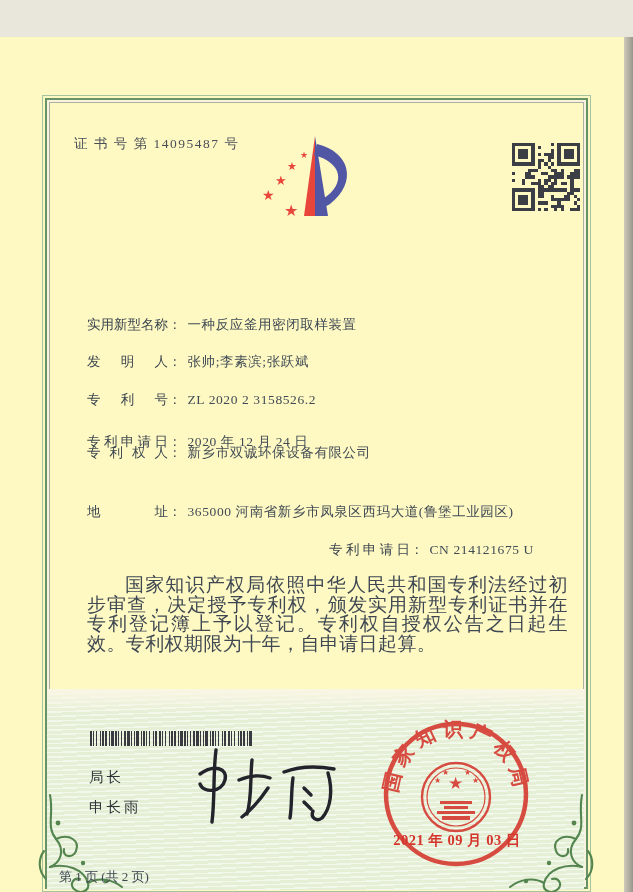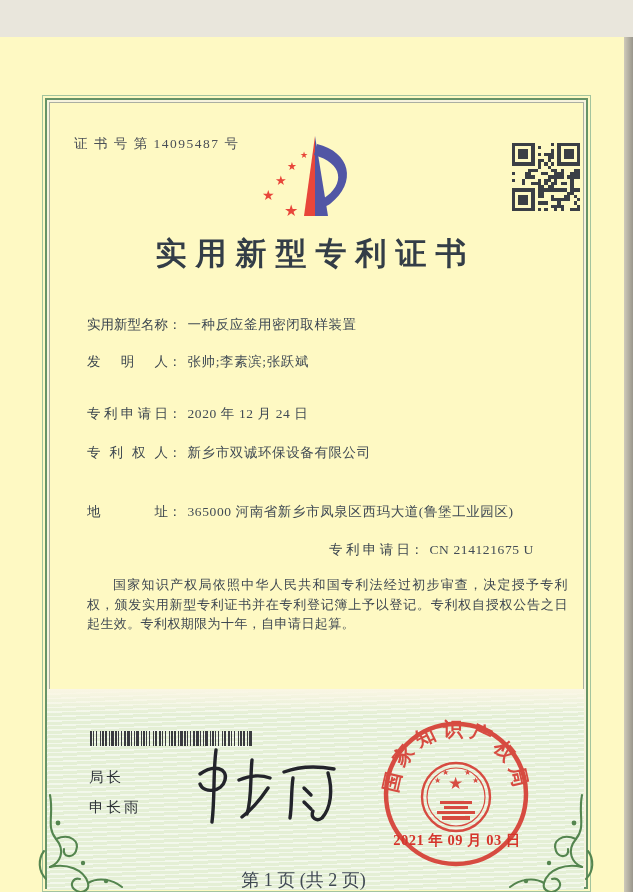--- a/index.html
+++ b/index.html
@@ -31,38 +31,38 @@
   .logo { left:248px; top:93px; width:134px; height:104px; }
   .qr { left:512px; top:106px; width:68px; height:68px; }
   .title { left:42px; top:196px; width:547px; text-align:center;
     font-size:31px; font-weight:bold; letter-spacing:9px; color:#333d47; }
 
   .frow { position:absolute; left:87px; font-size:13.5px; color:#414b55; white-space:nowrap; }
   .flabel { display:inline-block; width:81px; text-align:justify; text-align-last:justify; color:#3d4750; }
   .fcolon { margin-right:6px; }
   .fvalue { letter-spacing:.6px; }
 
-  .paras { position:absolute; left:87px; top:538px; width:481px; font-size:13px;
+  .paras { position:absolute; left:87px; top:538px; width:481px; font-size:19px;
     line-height:19.5px; color:#3f4852; text-align:justify; letter-spacing:.4px; }
   .paras p { margin:0; text-indent:2em; }
 
   .barcode { left:90px; top:694px; width:162px; height:15px; font-size:0; }
   .barcode i { display:inline-block; height:100%; }
 
   .director-title { left:89px; top:731px; font-size:14.5px; color:#2d3237;
     font-family:"Liberation Sans","DejaVu Sans",sans-serif; letter-spacing:3px; }
   .director-name  { left:89px; top:761px; font-size:14.5px; color:#2d3237;
     font-family:"Liberation Sans","DejaVu Sans",sans-serif; letter-spacing:3px; }
   .signature { left:192px; top:705px; width:150px; height:88px; }
 
   .seal { left:381px; top:680px; width:152px; height:154px; }
   .seal-date { left:384px; top:794px; width:146px; text-align:center; color:#d5352c;
     font-size:14.5px; font-weight:bold; letter-spacing:.5px; }
 
-  .page-num { left:30px; top:831px; width:547px; text-align:center; font-size:18px; color:#3f4852; }
+  .page-num { left:59px; top:831px; width:547px; text-align:left; font-size:13px; color:#3f4852; }
   .back-note { left:42px; top:864px; width:547px; text-align:center; font-size:13px; color:#3f4852; letter-spacing:2px; }
 
   .orn { position:absolute; width:92px; height:104px; }
   .orn-left { left:36px; top:756px; }
   .orn-right { left:504px; top:756px; transform:scaleX(-1); }
 </style>
 </head>
 <body>
 
 <div class="page">
@@ -322,29 +322,31 @@
       <rect x="20" y="19" width="1" height="1" fill="#3b3f45"></rect>
       <rect x="8" y="20" width="1" height="1" fill="#3b3f45"></rect>
       <rect x="10" y="20" width="1" height="1" fill="#3b3f45"></rect>
       <rect x="13" y="20" width="1" height="1" fill="#3b3f45"></rect>
       <rect x="15" y="20" width="1" height="1" fill="#3b3f45"></rect>
       <rect x="18" y="20" width="1" height="1" fill="#3b3f45"></rect>
       <rect x="19" y="20" width="1" height="1" fill="#3b3f45"></rect>
       <rect x="20" y="20" width="1" height="1" fill="#3b3f45"></rect>
     </svg>
 
-  <div class="abs title">实用新型专利证书</div>
 
   <div class="frow" style="top:279px">
     <span class="flabel">实用新型名称</span><span class="fcolon">：</span><span class="fvalue">一种反应釜用密闭取样装置</span>
   </div>
   <div class="frow" style="top:316px">
     <span class="flabel">发明人</span><span class="fcolon">：</span><span class="fvalue">张帅;李素滨;张跃斌</span>
   </div>
-  <div class="frow" style="top:368px">
+  <div class="frow" style="top:354px">
+    <span class="flabel">专利号</span><span class="fcolon">：</span><span class="fvalue">ZL 2020 2 3158526.2</span>
+  </div>
+  <div class="frow" style="top:396px">
     <span class="flabel">专利申请日</span><span class="fcolon">：</span><span class="fvalue">2020 年 12 月 24 日</span>
   </div>
   <div class="frow" style="top:407px">
     <span class="flabel">专利权人</span><span class="fcolon">：</span><span class="fvalue">新乡市双诚环保设备有限公司</span>
   </div>
   <div class="frow" style="top:466px">
     <span class="flabel">地址</span><span class="fcolon">：</span><span class="fvalue">365000 河南省新乡市凤泉区西玛大道(鲁堡工业园区)</span>
   </div>
   <div class="frow" style="top:504px; left:329px">
     <span class="flabel">专利申请日</span><span class="fcolon">：</span><span class="fvalue">CN 214121675 U</span>

